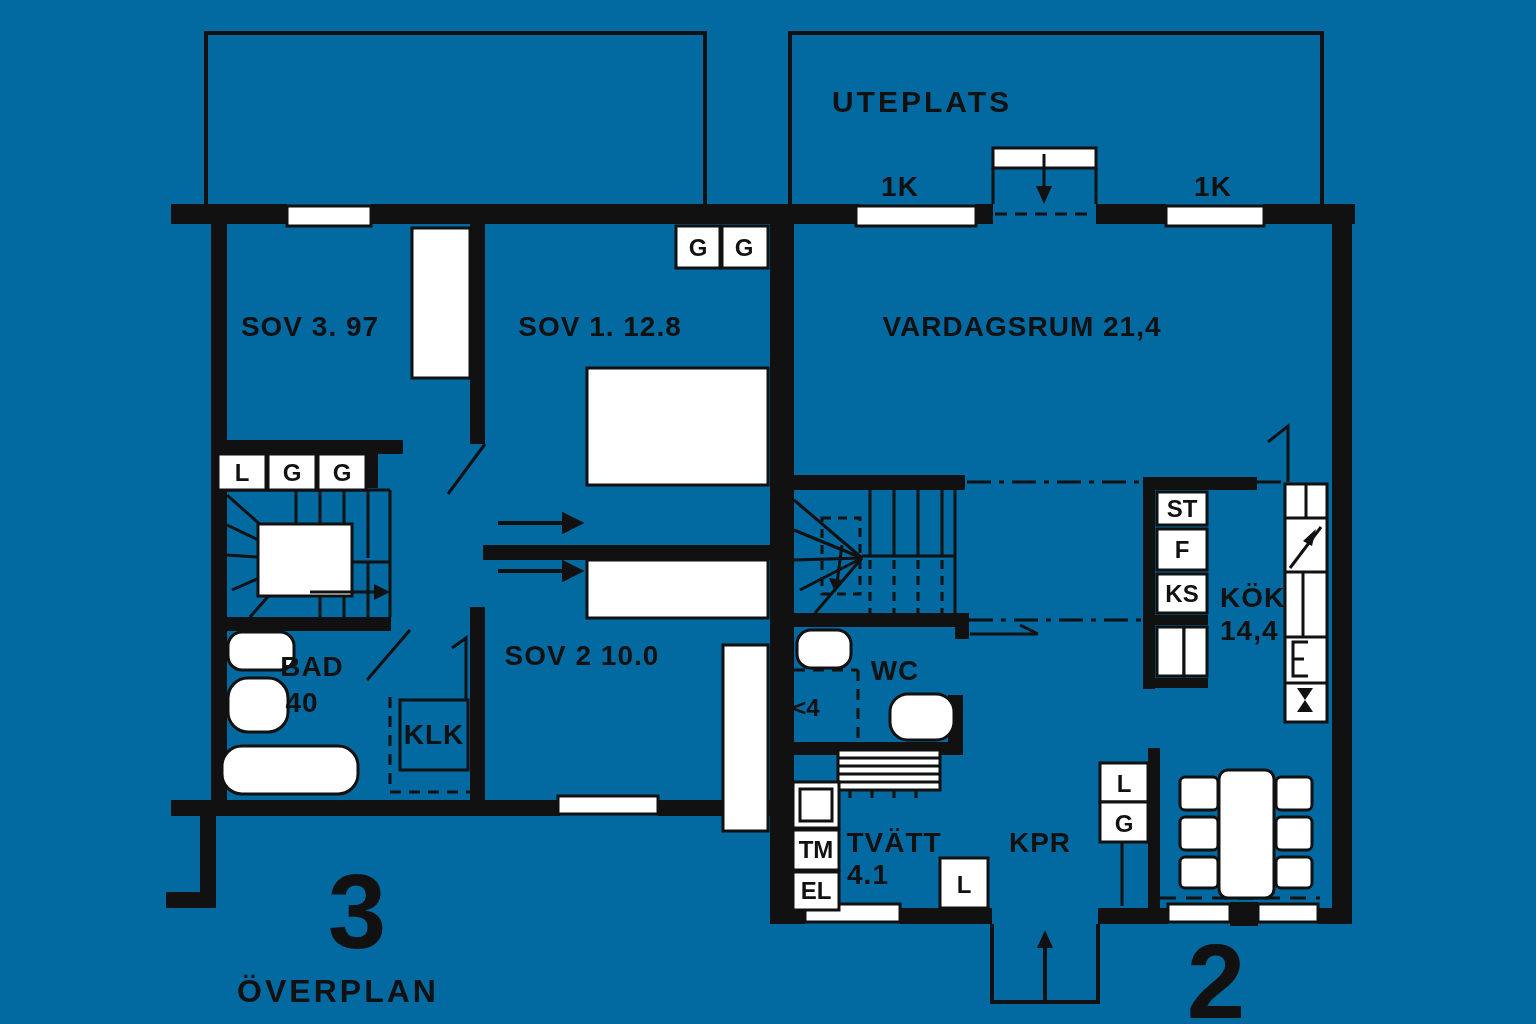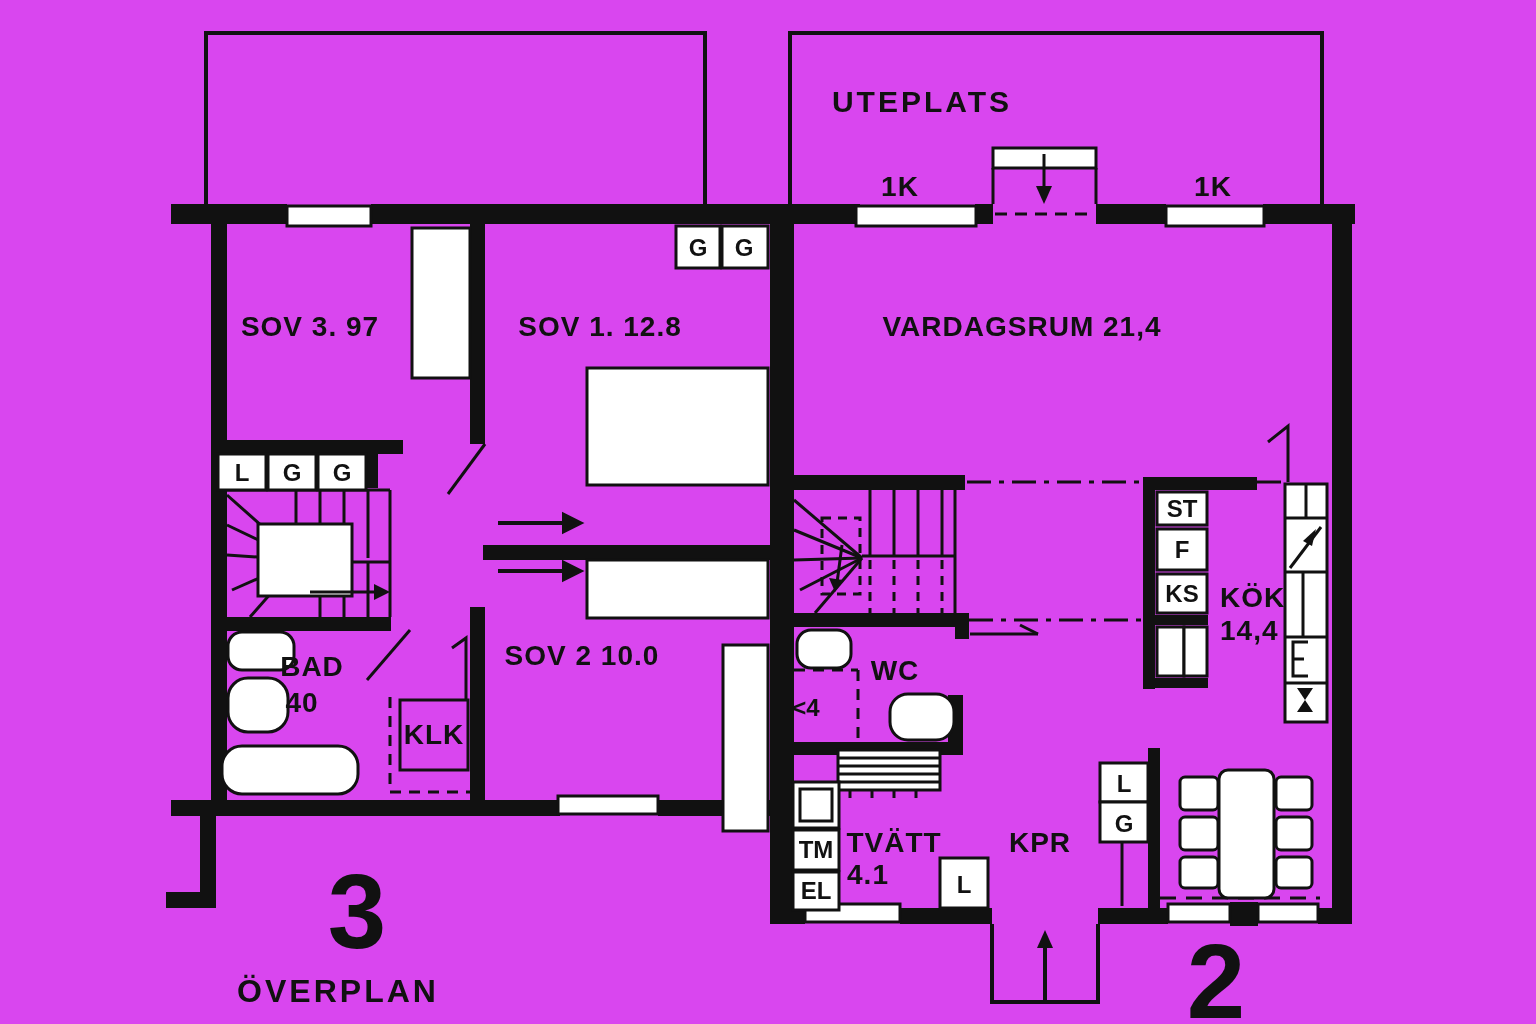--- a/index.html
+++ b/index.html
@@ -1,16 +1,16 @@
 <!DOCTYPE html>
 <html><head>
 <meta charset="utf-8">
 <style>
   html,body{margin:0;padding:0;background:#ffffff;}
-  .stage{position:relative;width:1536px;height:1024px;background:#d946ef;overflow:hidden;}
+  .stage{position:relative;width:1536px;height:1024px;background:#0369a1;overflow:hidden;}
   svg{display:block;}
   text{font-family:"Liberation Sans","DejaVu Sans",sans-serif;fill:#111;font-weight:600;}
   .room-label{font-size:28px;letter-spacing:1px;}
   .small-label{font-size:24px;}
   .big-num{font-size:105px;font-weight:600;}
   .floor-label{font-size:32px;letter-spacing:3px;}
   .terrace-label{font-size:30px;letter-spacing:3px;}
 </style>
 </head>
 <body>

